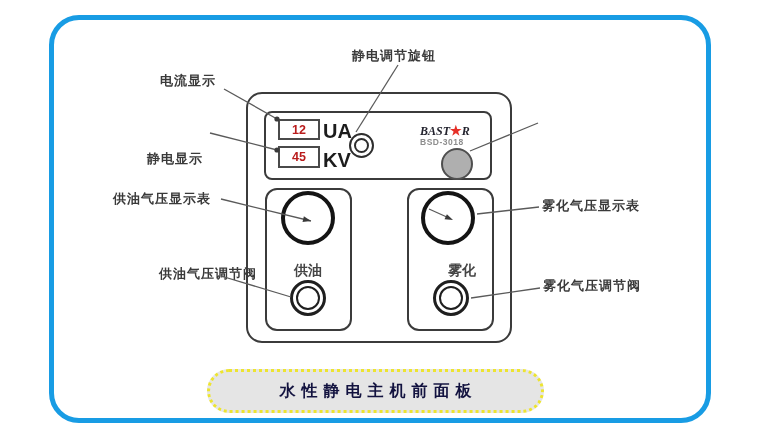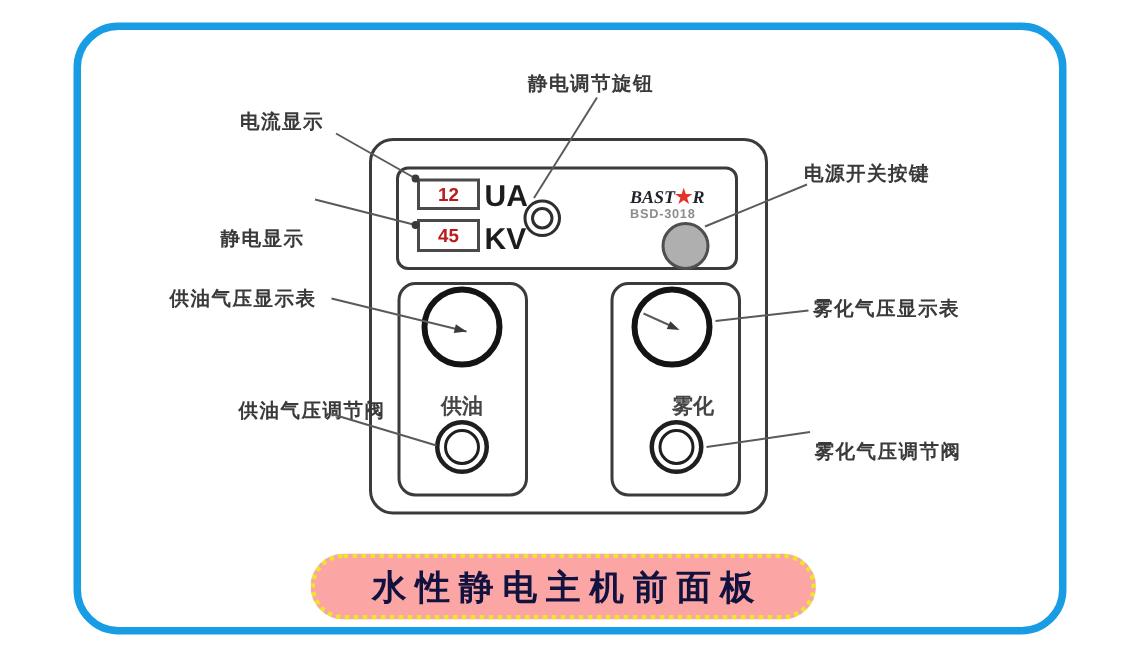--- a/index.html
+++ b/index.html
@@ -47,27 +47,27 @@
   #knob-atomize-outer{left:433px;top:280px;} #knob-atomize-inner{left:439px;top:286px;}
   .callout{position:absolute;white-space:nowrap;font-family:"Liberation Serif",serif;
            font-size:13px;font-weight:700;color:#3a3a3a;letter-spacing:1px;}
   #co-current{left:160px;top:72px;}
   #co-static{left:147px;top:123px;margin-top:27px;}
   #co-knob{left:352px;top:47px;}
   #co-power{left:536px;top:107px;}
   #co-oil-gauge{left:113px;top:190px;}
   #co-oil-valve{left:113px;top:265px;margin-left:46px;}
   #co-atomize-gauge{left:542px;top:197px;}
-  #co-atomize-valve{left:543px;top:292px;}
+  #co-atomize-valve{left:543px;top:277px;}
   #lines{position:absolute;left:0;top:0;width:765px;height:439px;pointer-events:none;}
   
   #banner{position:absolute;left:207px;top:369px;width:331px;height:38px;
-          background:#fca5a5;border:3px dotted #EDE42F;border-radius:22px;
+          background:#e5e5e5;border:3px dotted #EDE42F;border-radius:22px;
           display:flex;align-items:center;justify-content:center;
-          font-family:"Liberation Serif",serif;font-size:23px;font-weight:700;
+          font-family:"Liberation Serif",serif;font-size:16px;font-weight:700;
           letter-spacing:6px;color:#12123f;text-indent:6px;}
 </style>
 </head>
 <body>
 
 <div class="stage">
 
   <div class="frame"></div>
 
   <div id="panel-main"></div>
@@ -103,21 +103,20 @@
   <div id="label-atomize-knob" class="knob-label">雾化</div>
 
   <div id="knob-oil-outer" class="circle knob-outer"></div>
   <div id="knob-oil-inner" class="circle knob-inner"></div>
   <div id="knob-atomize-outer" class="circle knob-outer"></div>
   <div id="knob-atomize-inner" class="circle knob-inner"></div>
 
   <div id="co-knob" class="callout">静电调节旋钮</div>
   <div id="co-current" class="callout">电流显示</div>
   <div id="co-static" class="callout">静电显示</div>
-  <div id="co-power" class="callout">电源开关按键</div>
   <div id="co-oil-gauge" class="callout">供油气压显示表</div>
   <div id="co-oil-valve" class="callout">供油气压调节阀</div>
   <div id="co-atomize-gauge" class="callout">雾化气压显示表</div>
   <div id="co-atomize-valve" class="callout">雾化气压调节阀</div>
 
   <svg id="lines" viewBox="0 0 765 439">
     <g stroke="#5a5a5a" stroke-width="1.3" fill="none">
       <line x1="224" y1="89" x2="277" y2="119"></line>
       <line x1="210" y1="133" x2="277" y2="150"></line>
       <line x1="398" y1="65" x2="356" y2="132"></line>

